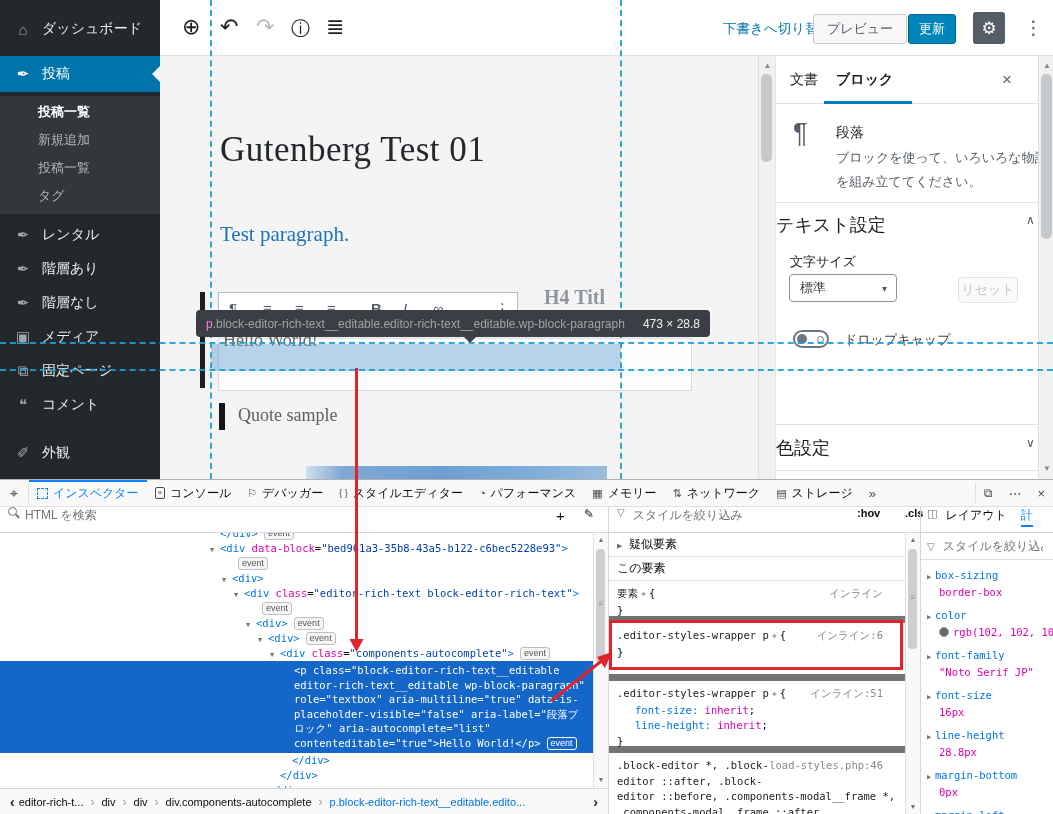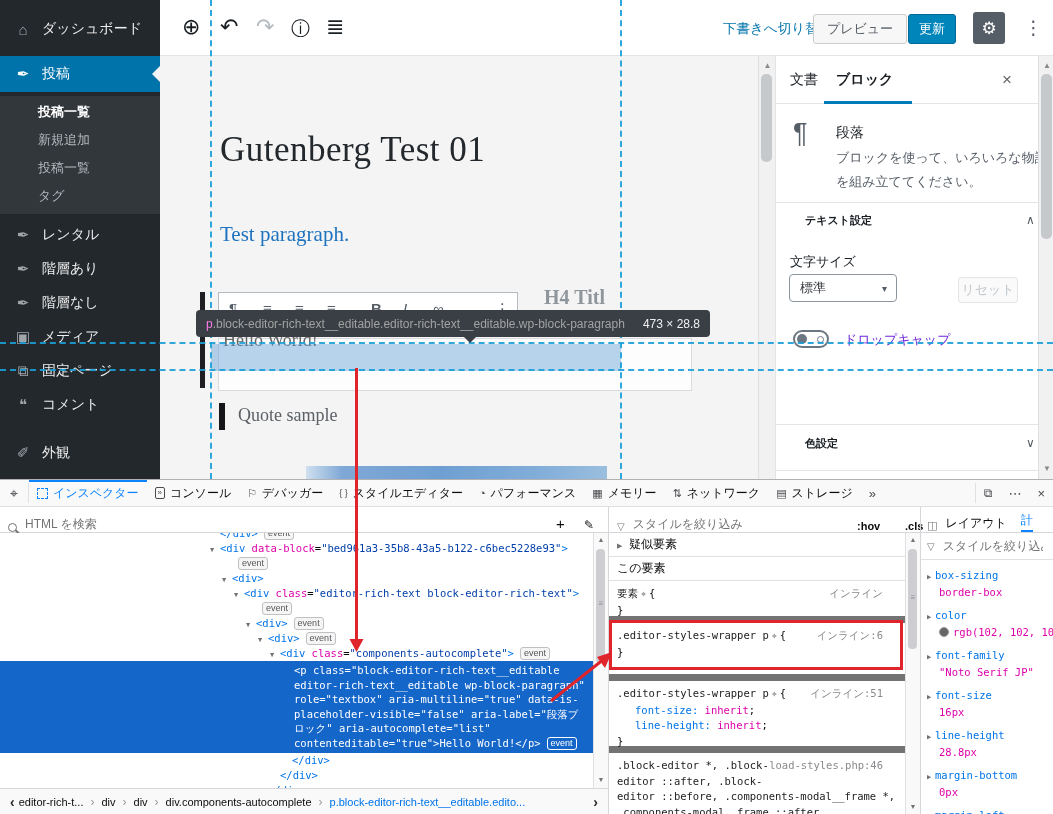--- a/index.html
+++ b/index.html
@@ -53,48 +53,48 @@
   .sbar .arr{position:absolute;left:0;width:100%;text-align:center;font-size:8px;color:#8a8a8a}
   .sbar .thumb{position:absolute;left:2px;width:11px;background:#c6c9cc;border-radius:5px}
 
   
   #settings{left:775px;top:56px;width:278px;height:423px;background:#fff;border-left:1px solid #e2e4e7;box-sizing:border-box;z-index:6}
   #stabs{position:absolute;left:0;top:0;width:100%;height:48px;border-bottom:1px solid #e2e4e7;box-sizing:border-box}
   .stab{position:absolute;top:15px;font-size:14px;color:#191e23}
   #stab-underline{position:absolute;left:48px;top:45px;width:88px;height:3px;background:#007cba}
   #sclose{position:absolute;left:226px;top:14px;font-size:17px;color:#666}
   .sdiv{position:absolute;left:0;width:100%;border-top:1px solid #e2e4e7}
-  .shead{position:absolute;left:29px;font-size:11px;font-weight:bold;color:#191e23}
+  .shead{position:absolute;left:0;font-size:18px;font-weight:normal;color:#191e23}
   .schev{position:absolute;left:250px;font-size:12px;color:#555d66}
   #pilcrow{position:absolute;left:17px;top:62px;font-size:27px;color:#555d66}
   #pname{position:absolute;left:60px;top:68px;font-size:14px;color:#191e23}
   #pdesc{position:absolute;left:60px;top:90px;width:218px;font-size:13px;line-height:24px;color:#555d66}
   #fslabel{position:absolute;left:14px;top:197px;font-size:13px;color:#191e23}
   #fsselect{position:absolute;left:13px;top:218px;width:108px;height:28px;border:1px solid #8d96a0;border-radius:4px;
      background:#fff;box-sizing:border-box;font-size:13px;color:#32373c;display:flex;align-items:center;padding-left:10px}
   #fsselect .sel-arrow{position:absolute;right:9px;font-size:10px;color:#555d66}
   #resetbtn{position:absolute;left:182px;top:221px;width:58px;height:24px;background:#fafafa;border:1px solid #e2e4e7;
      border-radius:3px;font-size:13px;color:#c1c7cc;display:flex;align-items:center;justify-content:center}
   #toggle{position:absolute;left:17px;top:274px;width:36px;height:18px;border:2px solid #6c7781;border-radius:10px;box-sizing:border-box;background:#fff}
   #toggle .knob{position:absolute;left:2px;top:2px;width:10px;height:10px;border-radius:50%;background:#6c7781}
   #toggle .offring{position:absolute;right:3px;top:3.5px;width:7px;height:7px;border:1.5px solid #6c7781;border-radius:50%;box-sizing:border-box}
-  #dclabel{position:absolute;left:68px;top:275px;font-size:13px;color:#6d28d9}
+  #dclabel{position:absolute;left:68px;top:275px;font-size:13px;color:#404040}
   #dchelp{position:absolute;left:14px;top:296px;width:250px;font-size:13.5px;line-height:23px;font-style:italic;color:#555}
 
   
   #devtools{left:0;top:479px;width:1053px;height:335px;background:#fff;border-top:1px solid #b1b1b3;box-sizing:border-box;z-index:10;font-size:12px;color:#0c0c0d}
   #dtabs{position:absolute;left:0;top:0;width:100%;height:27px;background:#f9f9fa;border-bottom:1px solid #e0e0e2;box-sizing:border-box;display:flex;align-items:stretch}
   .dtab{display:flex;align-items:center;gap:5px;padding:0 8px;font-size:12px;color:#0c0c0d;white-space:nowrap}
   .dtab.active{color:#0a84ff;box-shadow:inset 0 2px 0 #0a84ff}
   .dsep{width:1px;background:#e0e0e2;margin:3px 0}
   .tico{font-size:11px;color:#4a4a4f;line-height:1}
   #insp-ico{width:9px;height:9px;border:1px dashed #0a84ff}
   .boxico{border:1px solid #4a4a4f;border-radius:2px;font-size:8px;padding:0 2px;line-height:10px}
   #dtools{position:absolute;left:0;top:27px;width:100%;height:26px;border-bottom:1px solid #d7d7db;box-sizing:border-box;background:#fff}
-  .dt-sec{position:absolute;top:0;height:25px;display:flex;align-items:flex-end}
+  .dt-sec{position:absolute;top:0;height:25px;display:flex;align-items:flex-start}
   .dinput{border:none;outline:none;background:transparent;font-size:12px;color:#0c0c0d;width:100%}
   .dinput::placeholder{color:#737373}
   .lens{width:7px;height:7px;border:1.5px solid #737373;border-radius:50%;position:relative;margin:0 6px 0 8px;flex:0 0 auto}
   .lens::after{content:"";position:absolute;left:6px;top:7px;width:5px;height:1.5px;background:#737373;transform:rotate(45deg)}
   .vline{position:absolute;top:0;width:1px;height:100%;background:#d7d7db}
   .pseudo-btn{font-size:11px;color:#0c0c0d;margin-right:8px}
   #paneltabs .ptab{font-size:12px;color:#0c0c0d;margin-right:14px}
   #paneltabs .ptab.active{color:#0a84ff;box-shadow:inset 0 -2px 0 #0a84ff;padding-bottom:3px}
 
   

